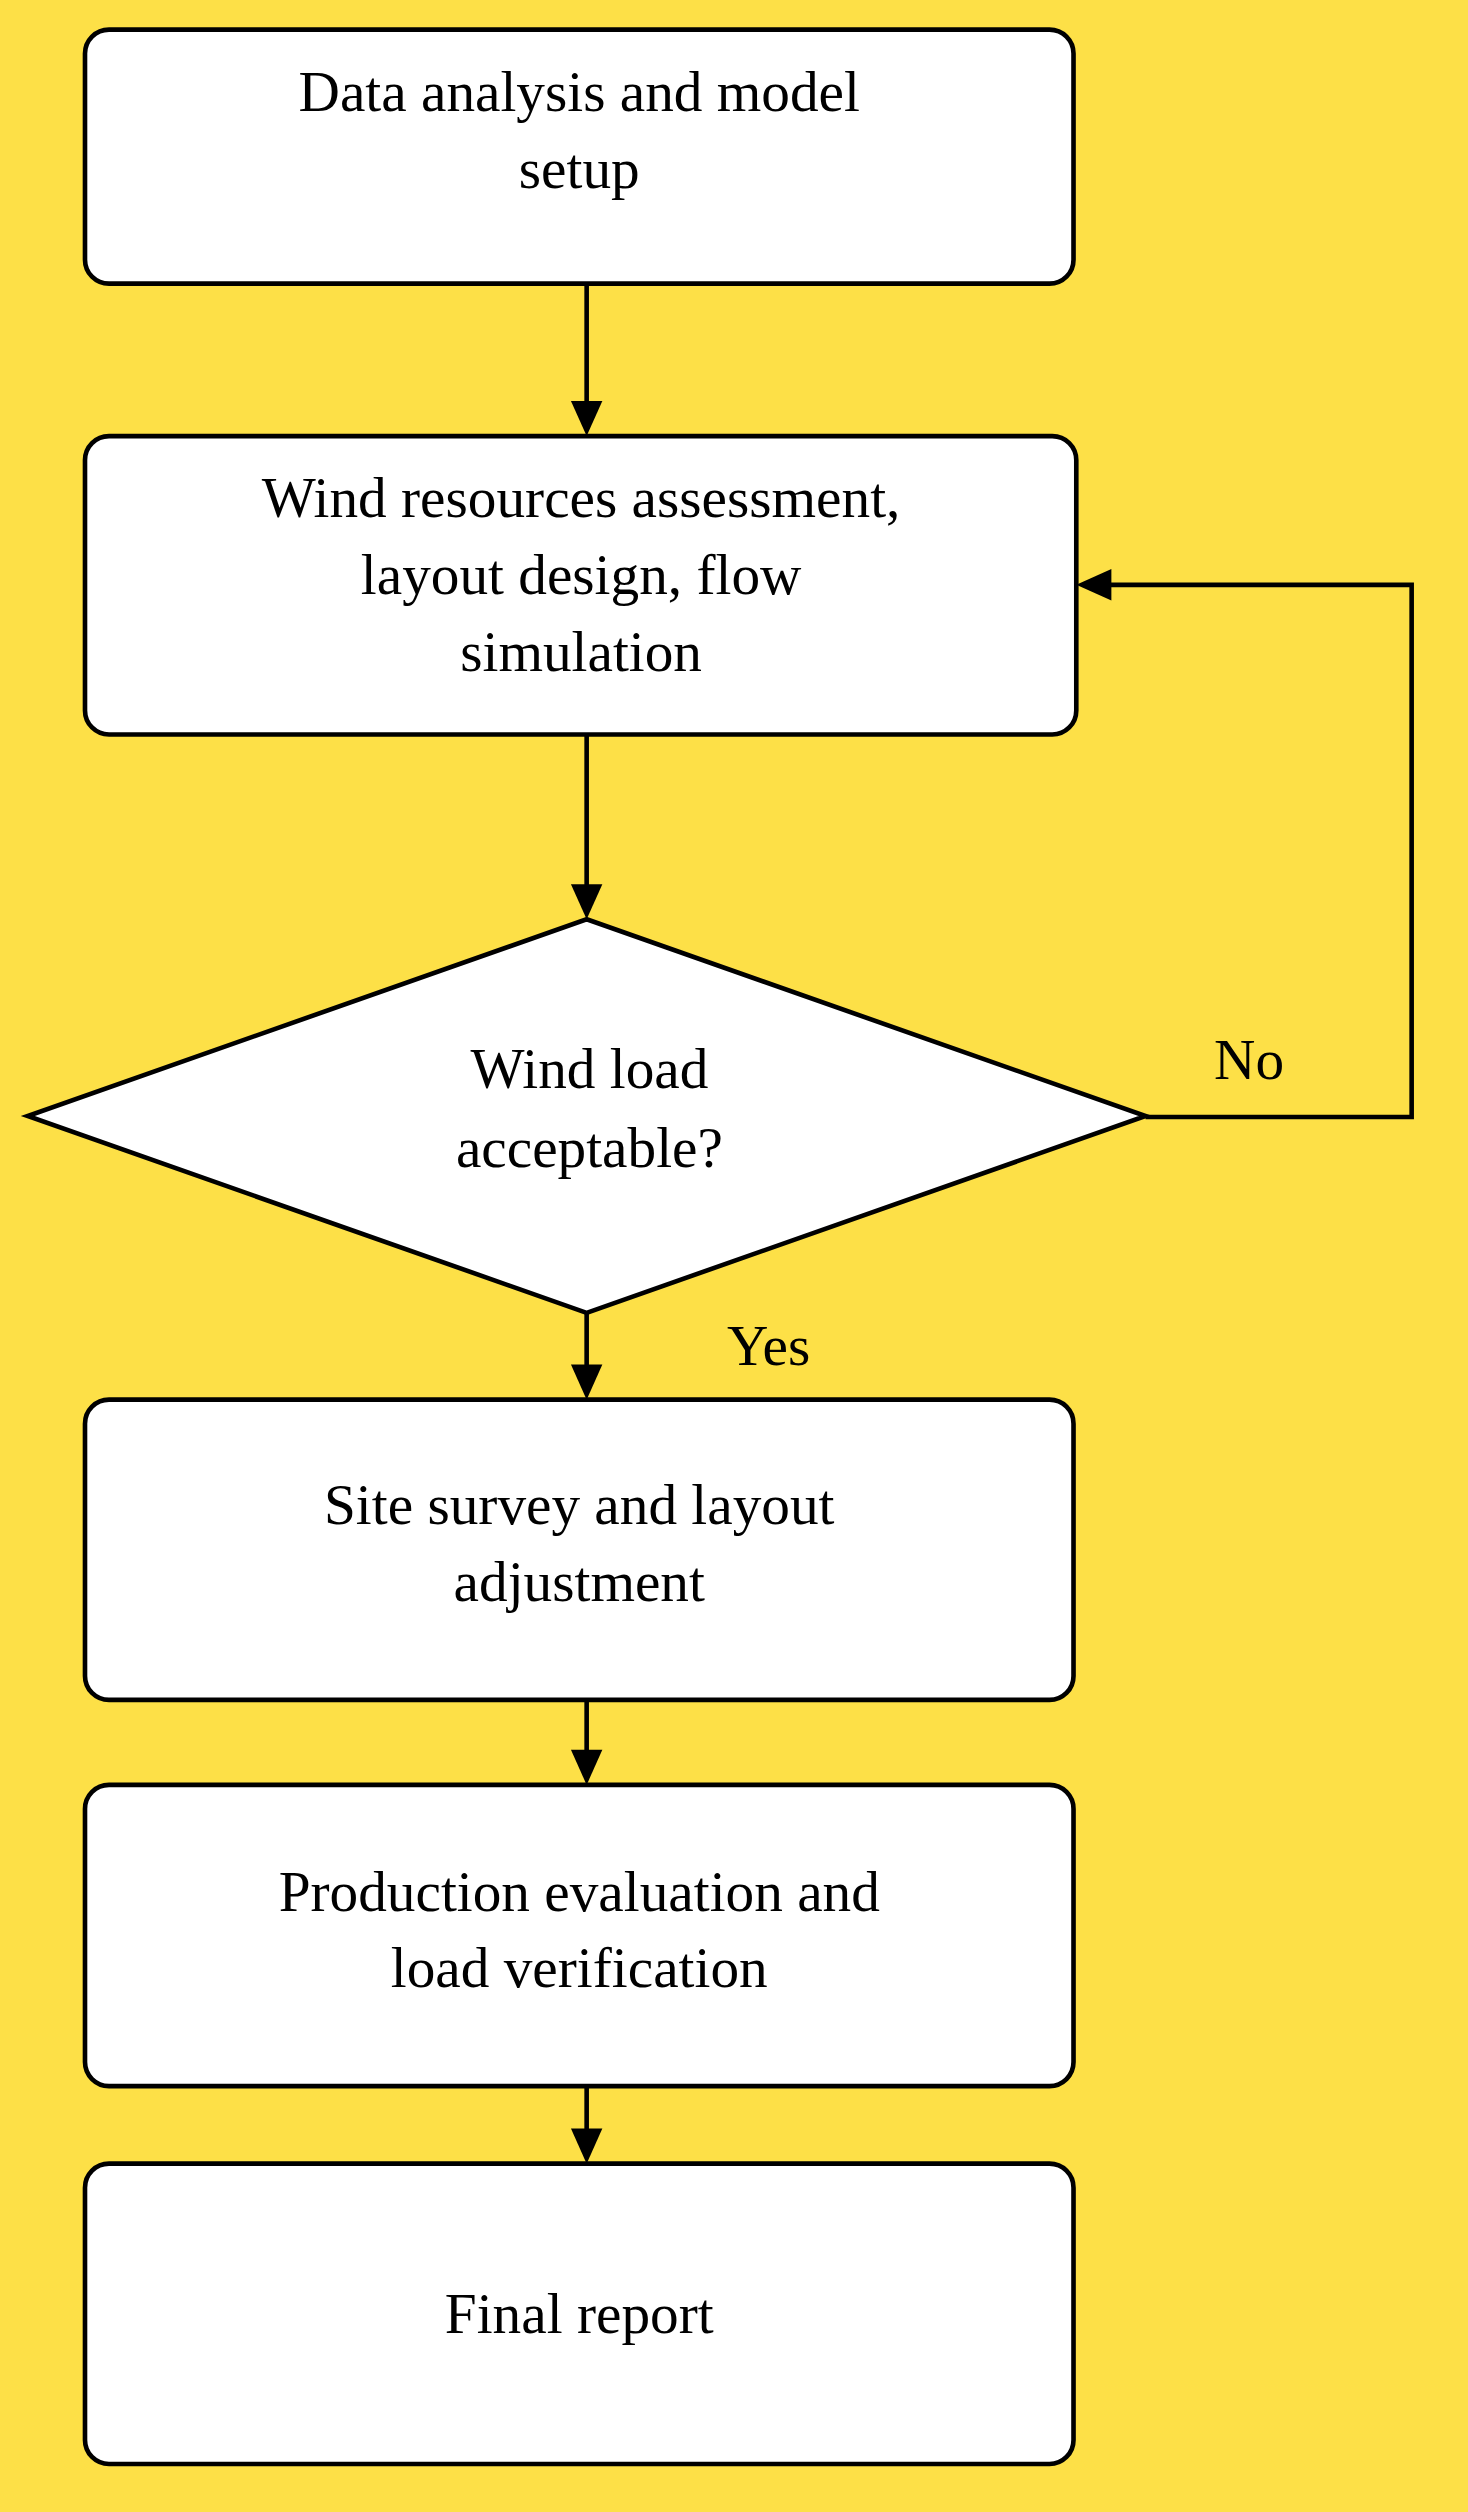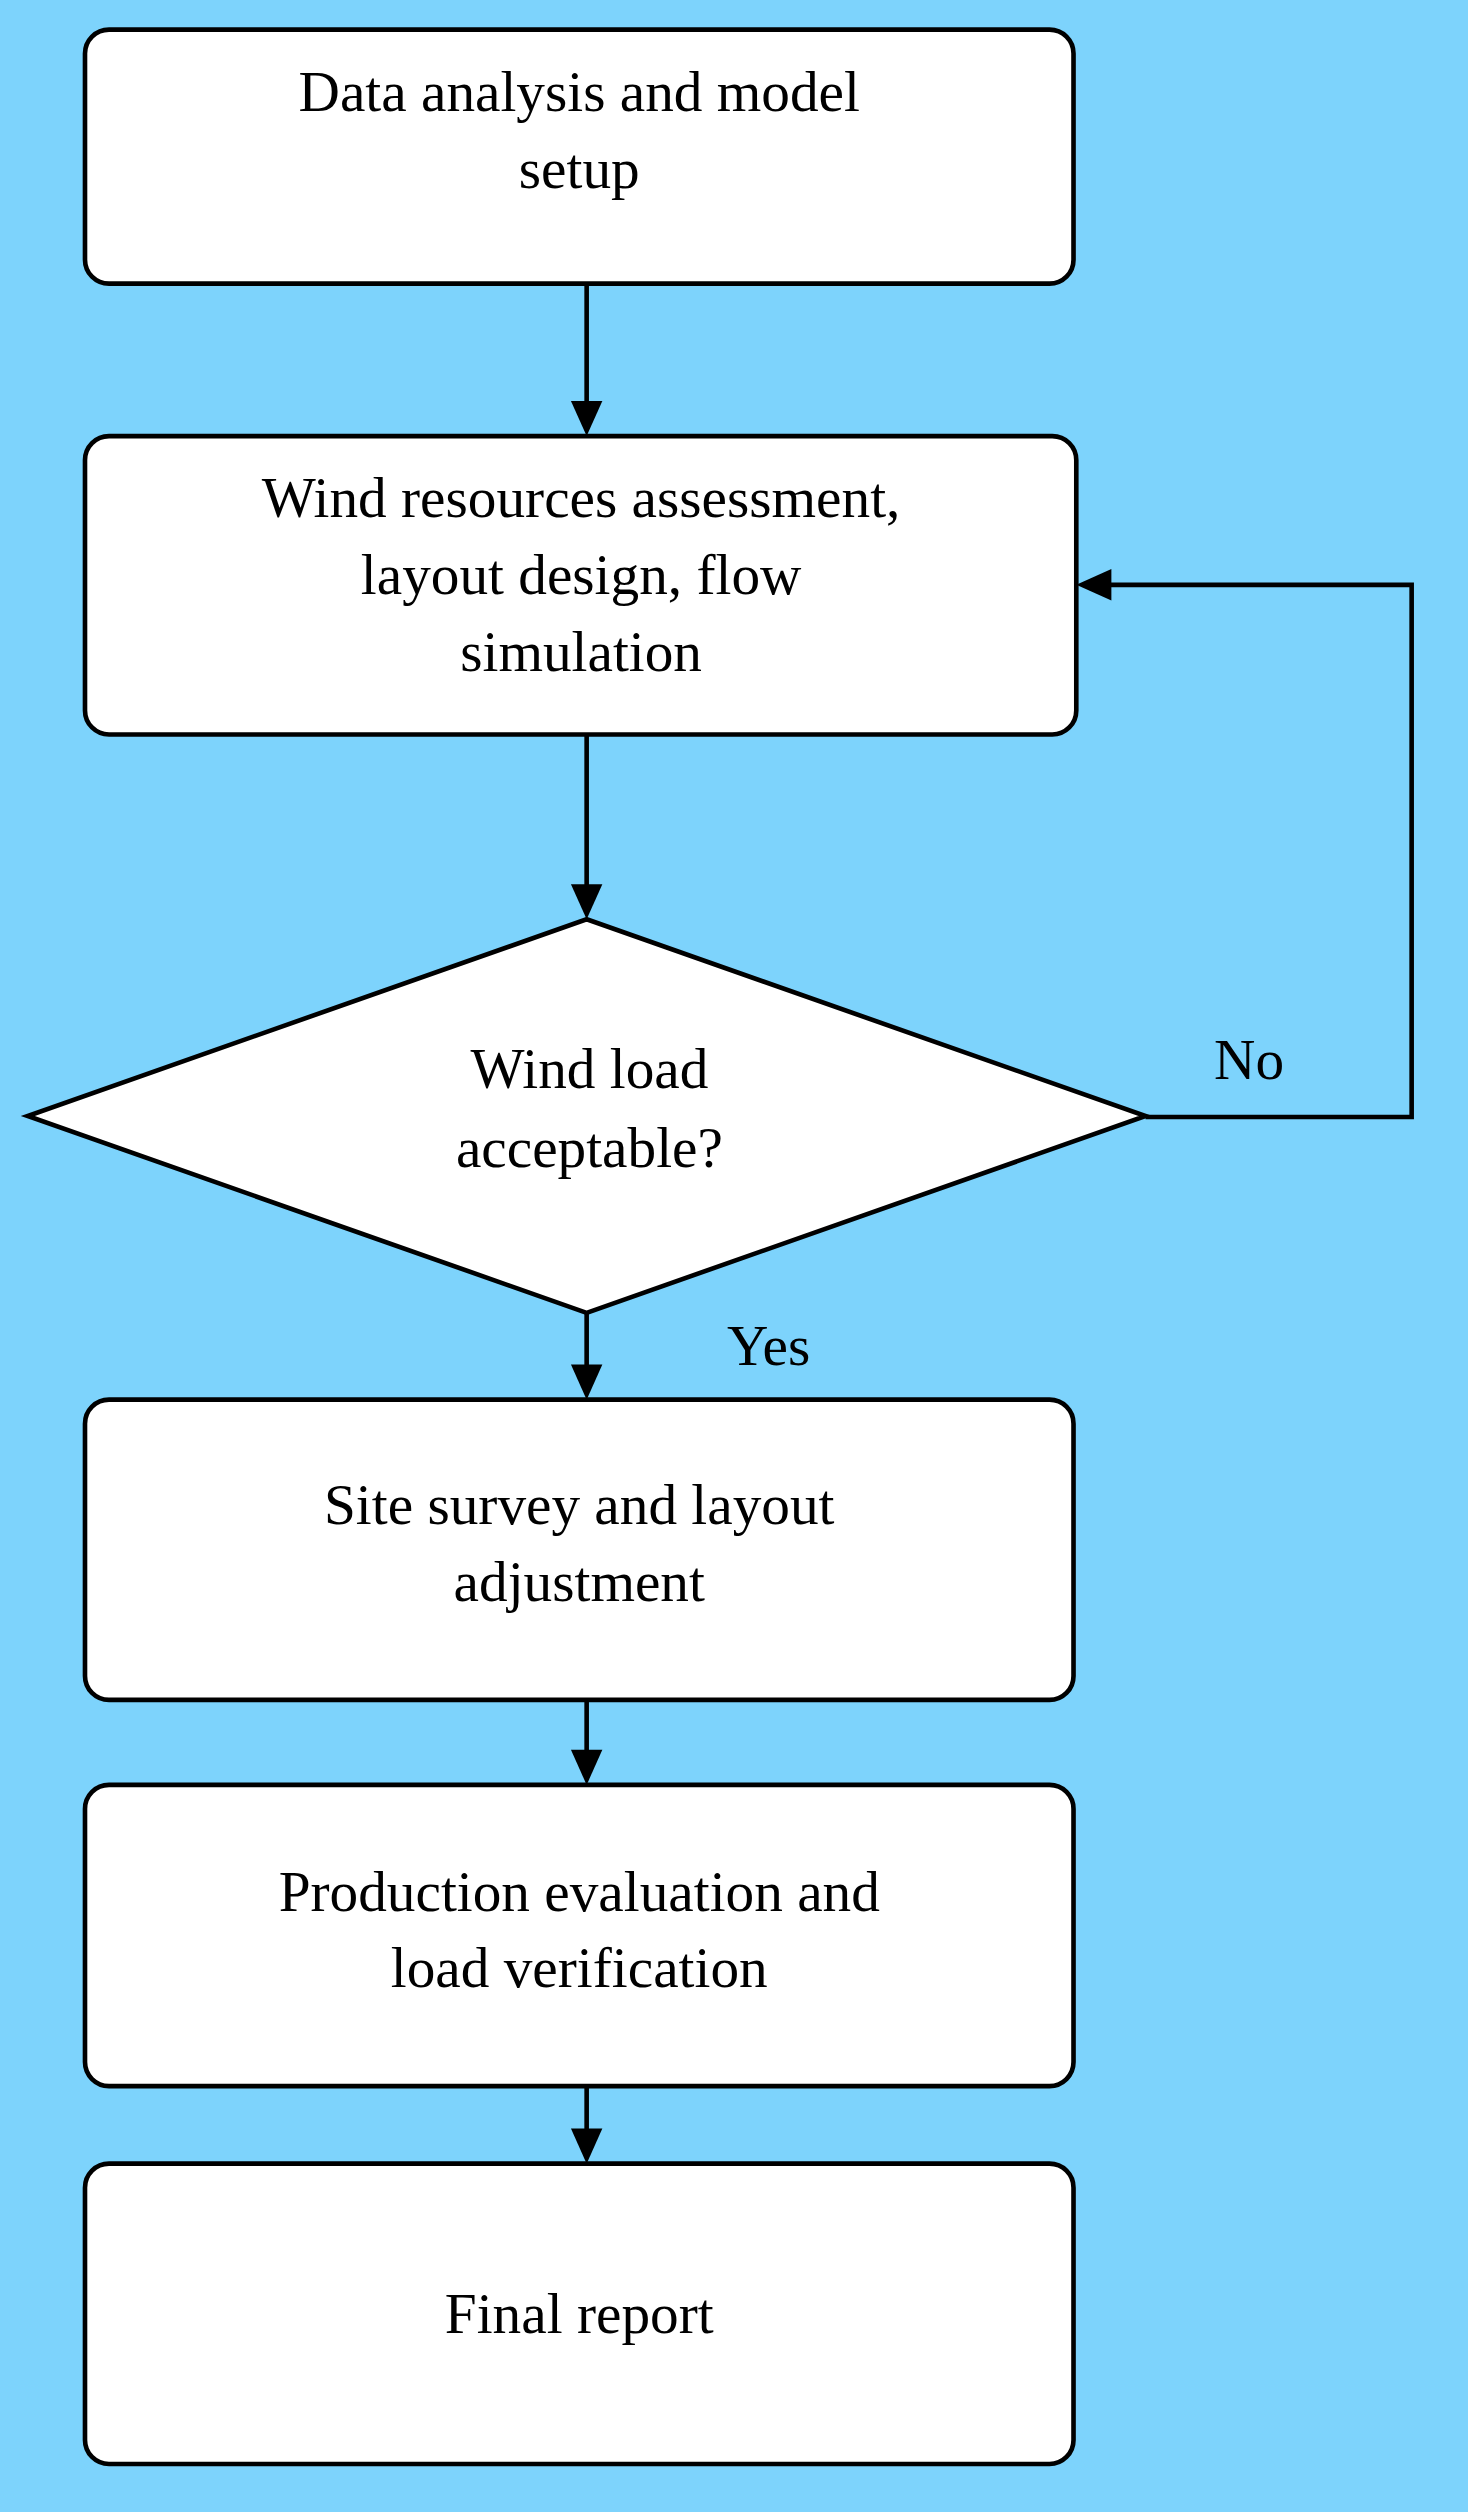--- a/index.html
+++ b/index.html
@@ -8,21 +8,21 @@
     padding: 0;
     background: #ffffff;
   }
   body {
     font-family: "Liberation Serif", "DejaVu Serif", serif;
   }
   #flow-root {
     position: relative;
     width: 1468px;
     height: 2512px;
-    background: #7dd3fc;
+    background: #fde047;
     overflow: hidden;
   }
   #flow-svg {
     position: absolute;
     left: 0;
     top: 0;
     width: 1468px;
     height: 2512px;
     display: block;
   }

